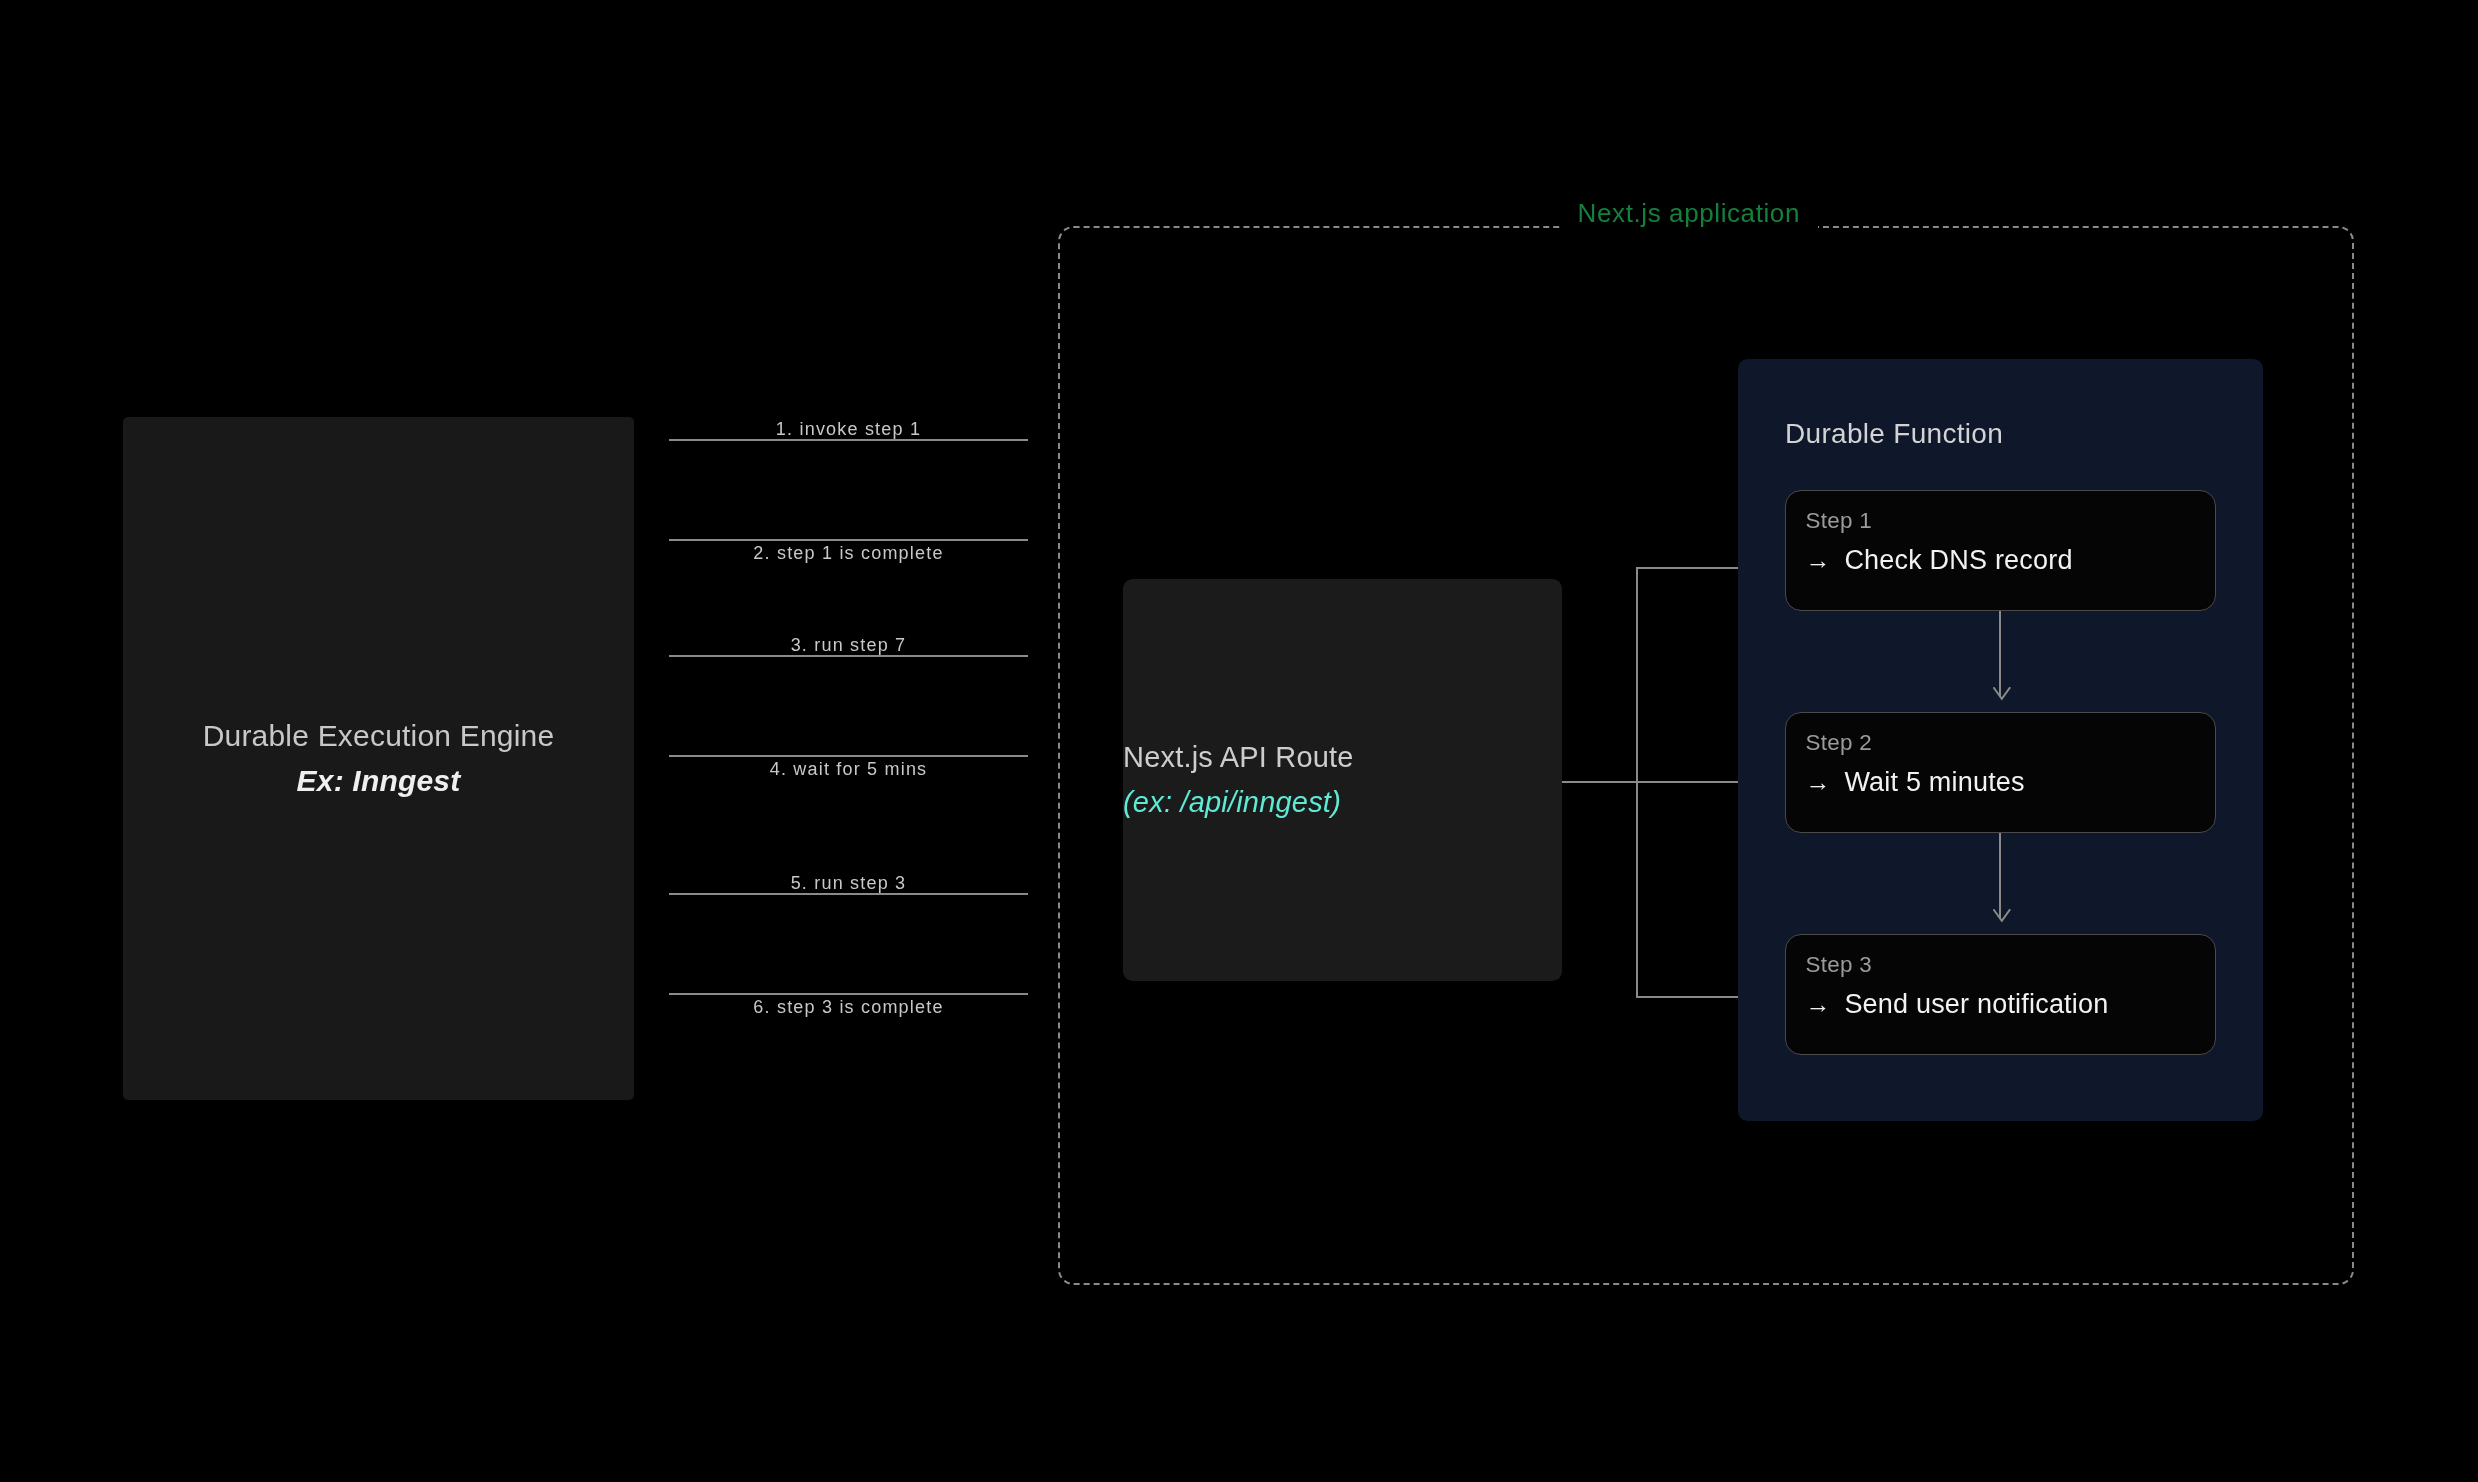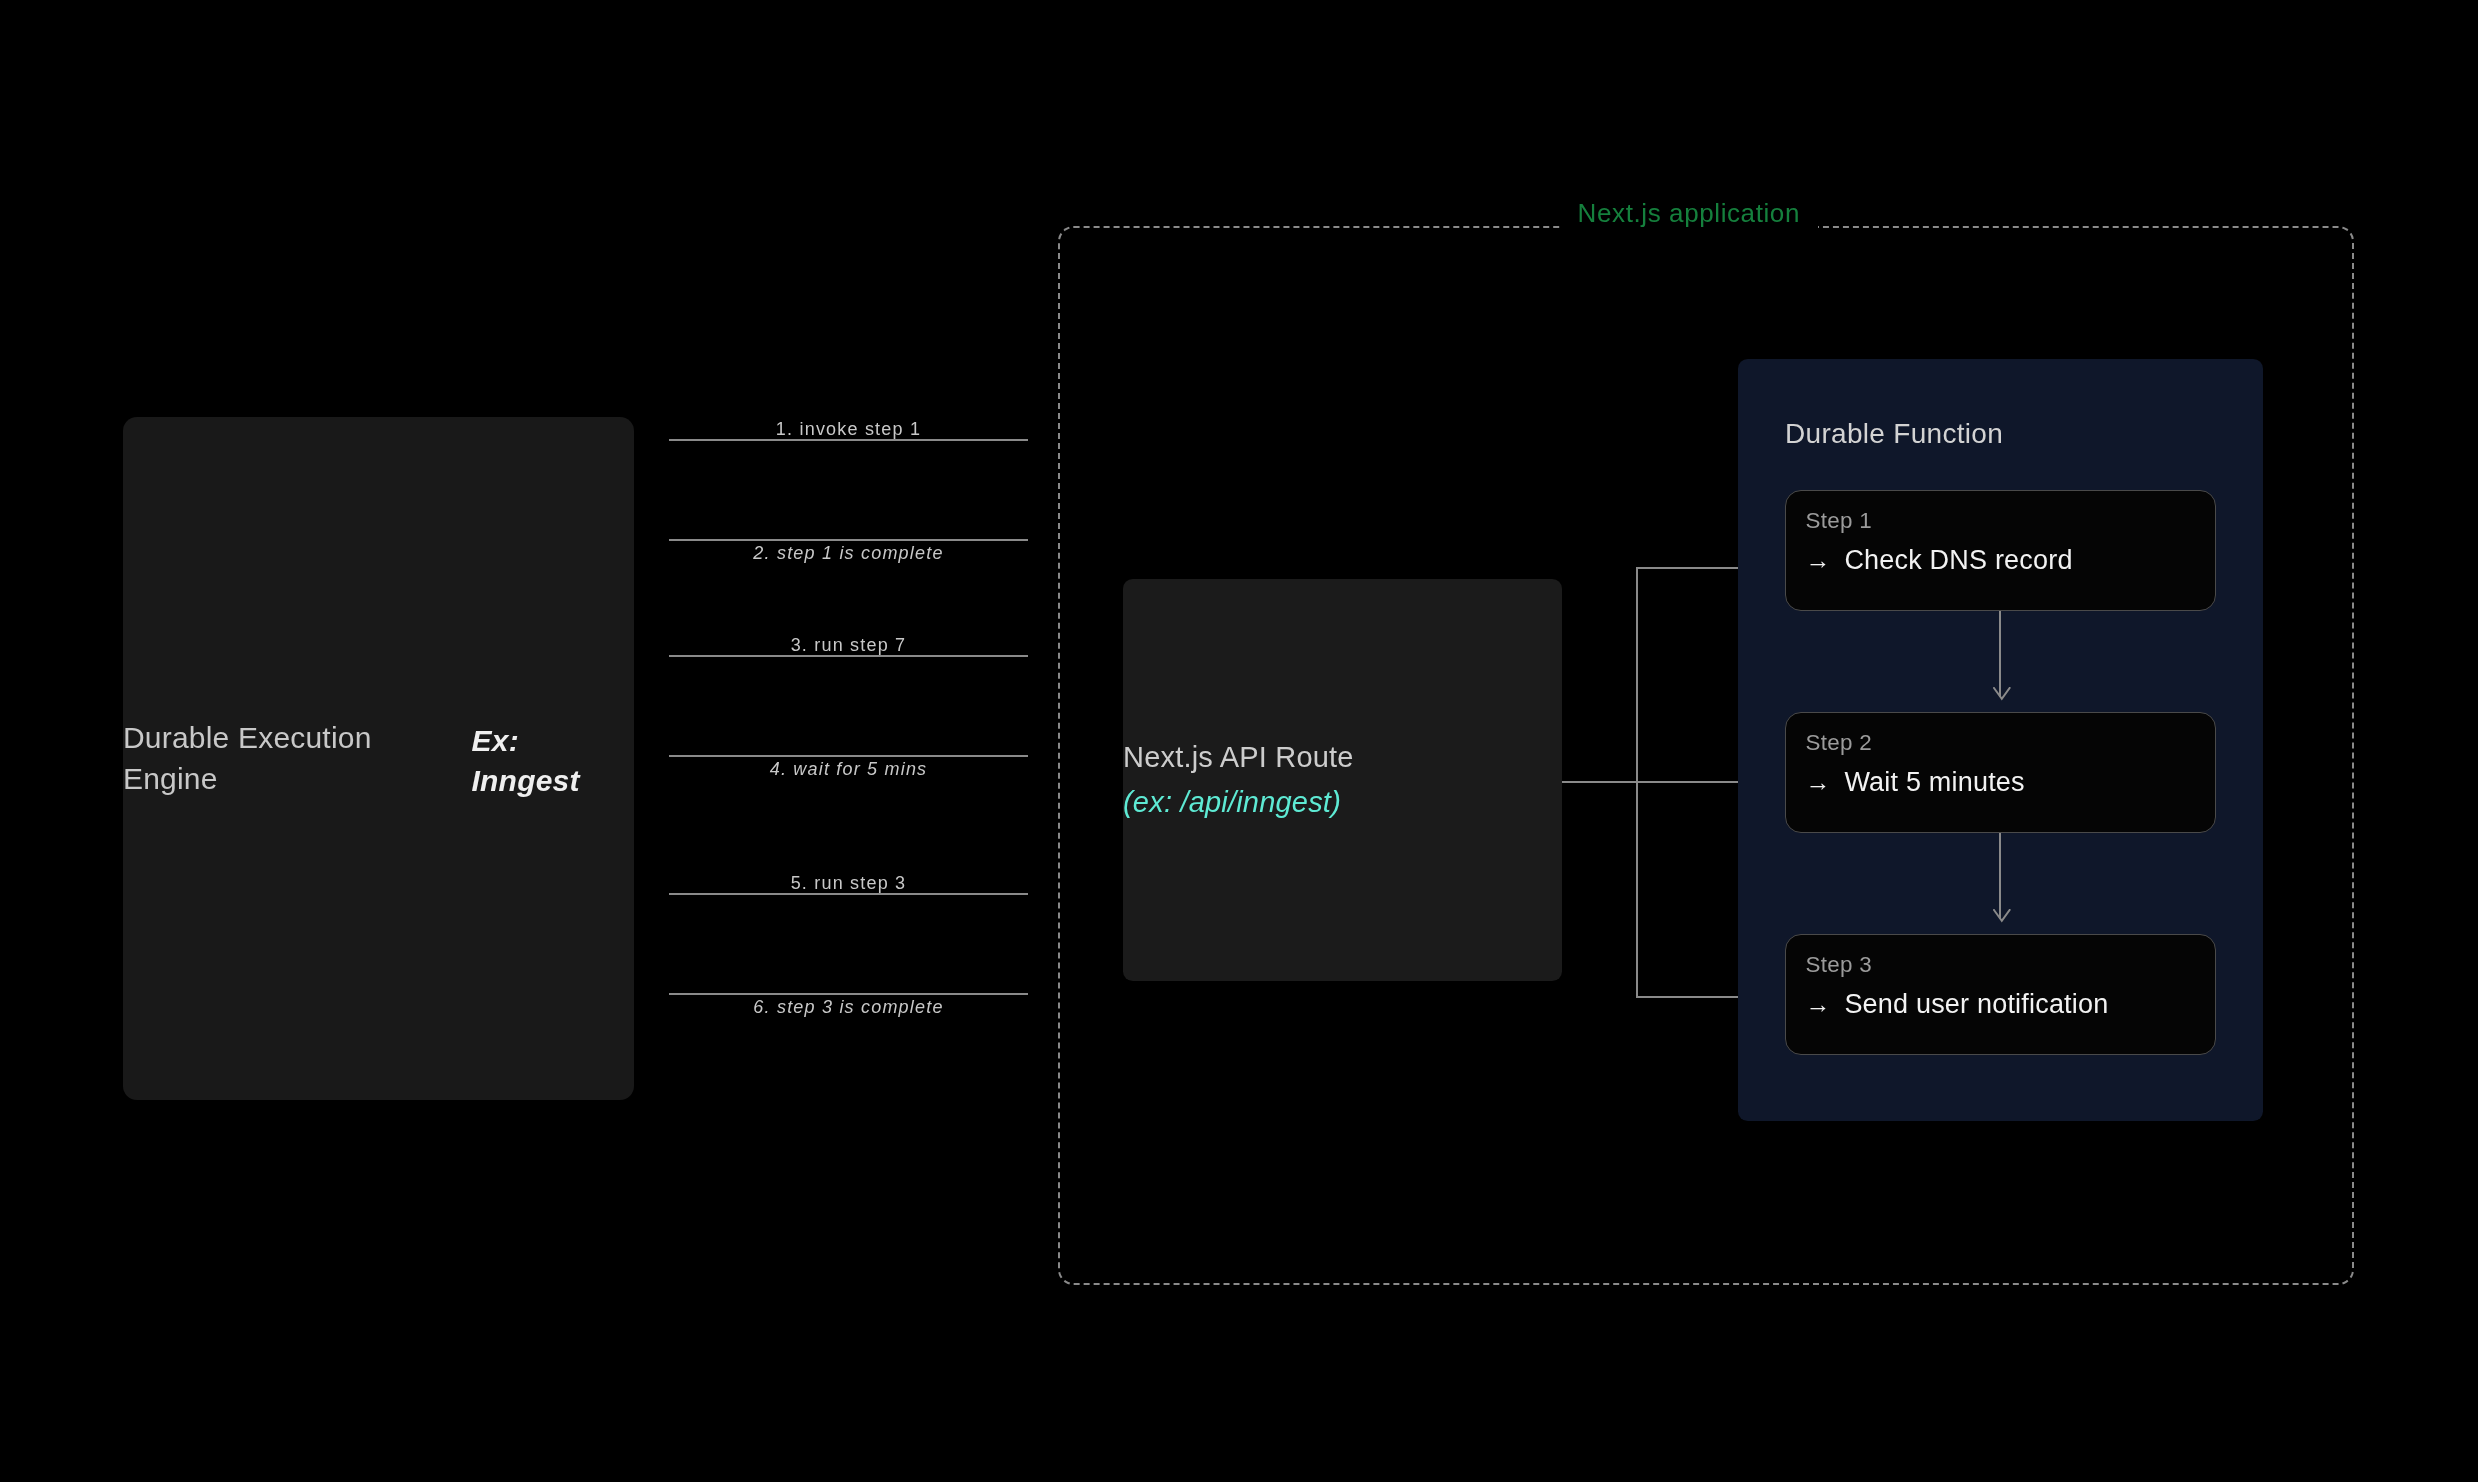--- a/index.html
+++ b/index.html
@@ -22,23 +22,23 @@
   
   .abs { position: absolute; }
 
   
   #engine-box {
     left: 123px;
     top: 417px;
     width: 511px;
     height: 683px;
     background: #191919;
-    border-radius: 14px;
+    border-radius: 5px;
     display: flex;
-    flex-direction: row;
+    flex-direction: column;
     align-items: center;
     justify-content: center;
   }
   #engine-title {
     color: #c8c8c8;
     font-size: 30px;
     font-weight: 400;
     letter-spacing: 0.2px;
     line-height: 1.34;
   }
@@ -59,21 +59,21 @@
     position: absolute;
     width: 100%;
     text-align: center;
     color: #c8c8c8;
     font-size: 18px;
     letter-spacing: 1.2px;
     white-space: nowrap;
     left: 0;
   }
   .msg-label.above { bottom: 31px; }
-  .msg-label.below { top: 29px; font-style: italic; }
+  .msg-label.below { top: 29px; }
   .msg-line {
     position: absolute;
     left: 0;
     top: 25px;
     width: 100%;
     height: 2px;
     background: #8a8a8a;
   }
   .arrowhead {
     position: absolute;

